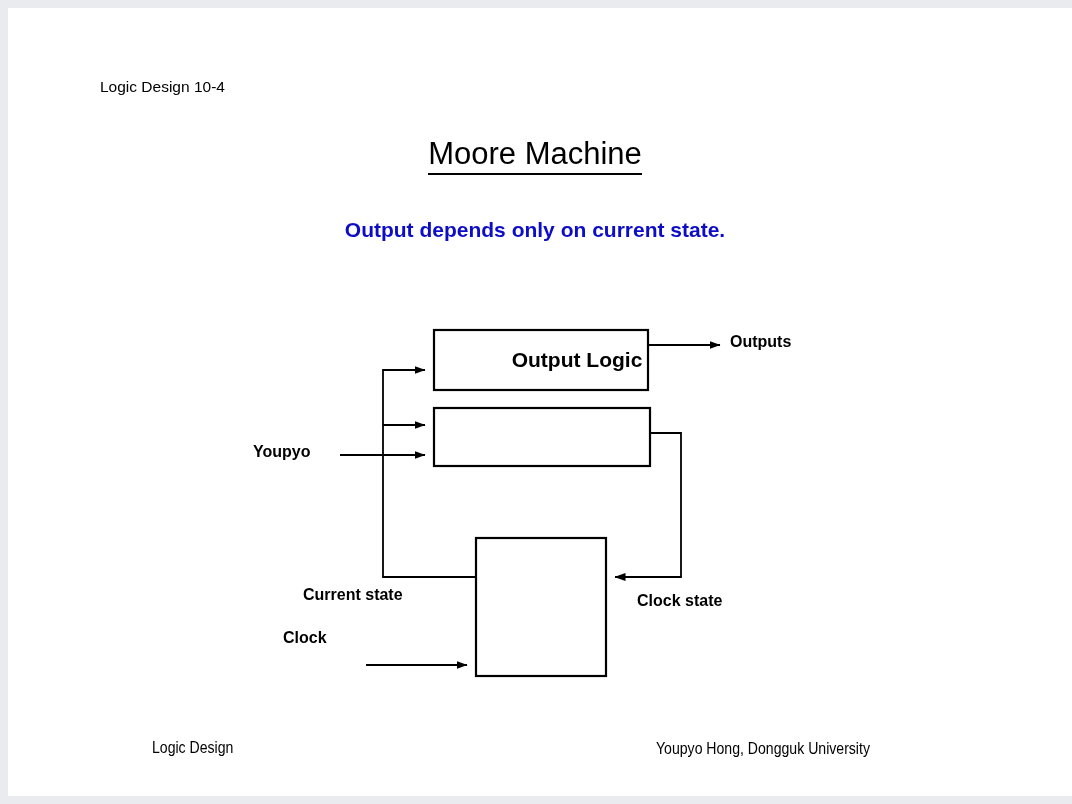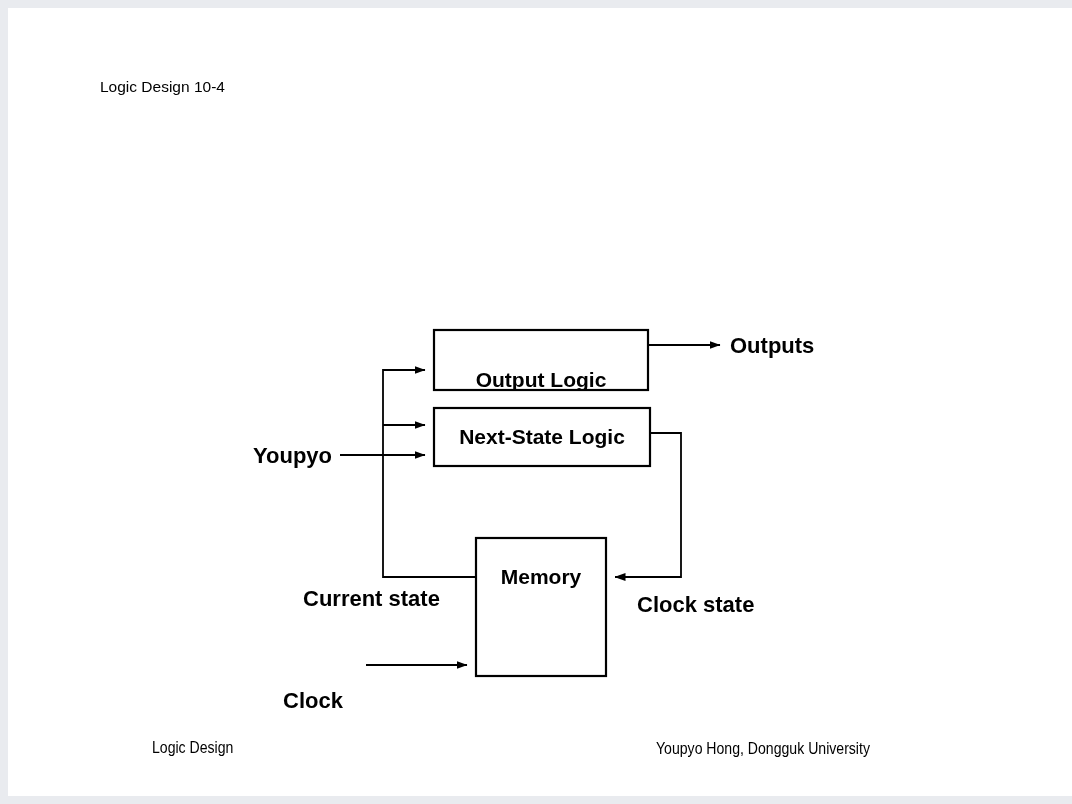--- a/index.html
+++ b/index.html
@@ -58,21 +58,21 @@
     position: absolute;
     left: 0;
     top: 0;
     width: 1054px;
     height: 788px;
   }
   .diagram-label {
     position: absolute;
     font-family: "Liberation Sans", sans-serif;
     font-weight: bold;
-    font-size: 22px;
+    font-size: 16px;
     color: #000000;
     white-space: nowrap;
   }
   .box-label {
     position: absolute;
     font-family: "Liberation Sans", sans-serif;
     font-weight: bold;
     font-size: 21px;
     color: #000000;
     white-space: nowrap;
@@ -105,21 +105,23 @@
     white-space: nowrap;
   }
 </style>
 </head>
 <body>
 
 <div id="page">
 
   <div class="slide-header">Logic Design 10-4</div>
 
+  <div class="slide-title"><span>Moore Machine</span></div>
 
+  <div class="slide-subtitle">Output depends only on current state.</div>
 
   <svg id="diagram" viewBox="0 0 1054 788" xmlns="http://www.w3.org/2000/svg">
     <defs>
       <marker id="arrowhead" markerWidth="11" markerHeight="8" refX="10.5" refY="4" orient="auto" markerUnits="userSpaceOnUse">
         <path d="M0,0 L11,4 L0,8 z" fill="#000000"></path>
       </marker>
     </defs>
 
     <rect x="426" y="322" width="214" height="60" fill="#ffffff" stroke="#000000" stroke-width="2.2"></rect>
 
@@ -133,26 +135,24 @@
 
     <path d="M 332 447 L 417 447" fill="none" stroke="#000000" stroke-width="1.8" marker-end="url(#arrowhead)"></path>
 
     <path d="M 640 337 L 712 337" fill="none" stroke="#000000" stroke-width="1.8" marker-end="url(#arrowhead)"></path>
 
     <path d="M 642 425 L 673 425 L 673 569 L 607 569" fill="none" stroke="#000000" stroke-width="1.8" marker-end="url(#arrowhead)"></path>
 
     <path d="M 358 657 L 459 657" fill="none" stroke="#000000" stroke-width="1.8" marker-end="url(#arrowhead)"></path>
   </svg>
 
-  <div class="box-label" style="left:426px; top:342px; width:214px; height:60px;">Output Logic</div>
-  <div class="box-label" style="left:426px; top:400px; width:216px; height:58px;">Next-State Logic</div>
-  <div class="box-label" style="left:468px; top:530px; width:130px; height:78px;">Memory</div>
+  <div class="box-label" style="left:426px; top:322px; width:214px; height:60px;padding-left:36px;">Output Logic</div>
 
   <div class="diagram-label" style="left:245px; top:435px;">Youpyo</div>
   <div class="diagram-label" style="left:722px; top:325px;">Outputs</div>
   <div class="diagram-label" style="left:295px; top:578px;text-align:right;">Current state</div>
   <div class="diagram-label" style="left:629px; top:584px;">Clock state</div>
-  <div class="diagram-label" style="left:275px; top:680px;">Clock</div>
+  <div class="diagram-label" style="left:275px; top:621px;">Clock</div>
 
   <div class="footer-left">Logic Design</div>
   <div class="footer-right">Youpyo Hong, Dongguk University</div>
 
 </div>
 
 </body></html>

